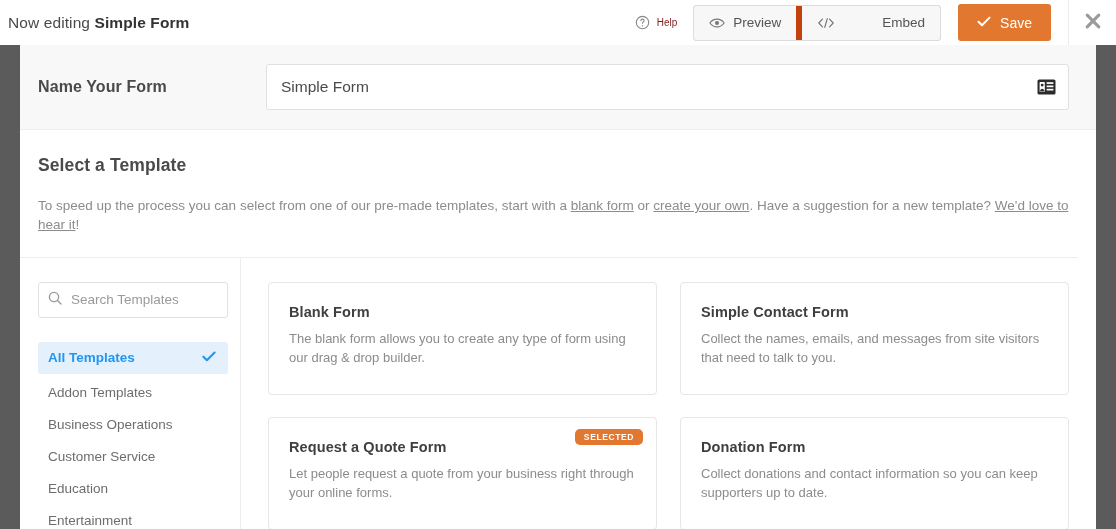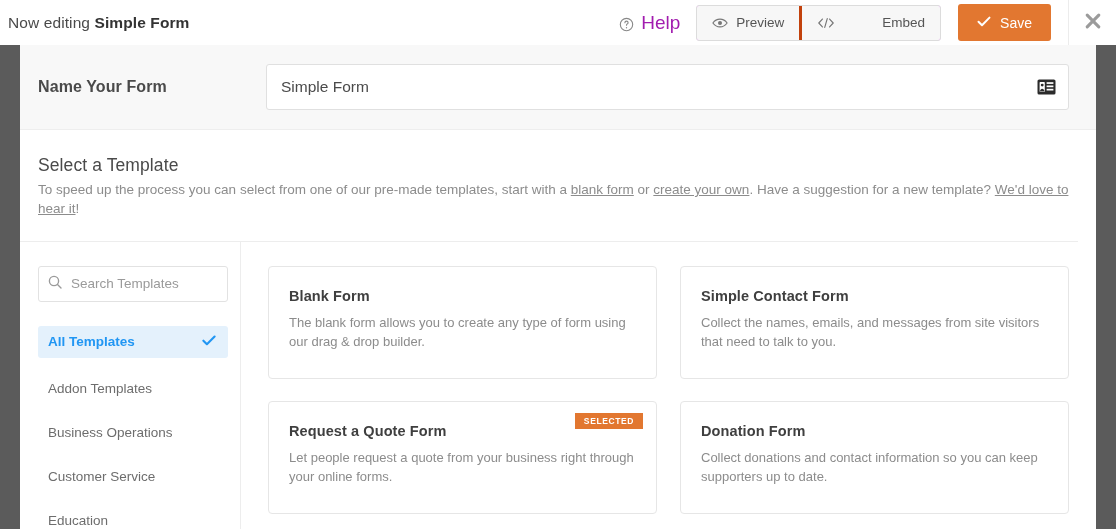--- a/index.html
+++ b/index.html
@@ -41,22 +41,22 @@
     margin-left: auto;
     display: flex;
     align-items: center;
     height: 45px;
   }
 
   .help-btn {
     display: flex;
     align-items: center;
     gap: 7px;
-    font-size: 19px;
-    color: #a21caf;
+    font-size: 10px;
+    color: #7f1d1d;
     margin-right: 16px;
     cursor: pointer;
     user-select: none;
   }
   .help-icon {
     width: 15px; height: 15px;
     display: inline-block;
     color: #888;
   }
 
@@ -72,21 +72,21 @@
     display: flex;
     align-items: center;
     gap: 8px;
     padding: 0 15px;
     font-size: 13.5px;
     color: #555;
     background: #f7f7f7;
     cursor: pointer;
     user-select: none;
   }
-  .btn-group .gbtn + .gbtn { border-left: 3px solid #c2410c; gap: 47px; }
+  .btn-group .gbtn + .gbtn { border-left: 6px solid #c2410c; gap: 47px; }
   .gbtn svg { display: block; }
 
   .save-btn {
     margin-left: 17px;
     height: 37px;
     padding: 12px 19px;
     background: #e27730;
     border: none;
     border-radius: 3px;
     color: #fff;
@@ -182,23 +182,23 @@
     width: 19px; height: 16px;
     cursor: pointer;
   }
 
   
   .tpl-section {
     padding: 25px 0 0 18px;
   }
   .tpl-title {
     font-size: 17.5px;
-    font-weight: normal;
+    font-weight: bold;
     color: #4a4a4a;
-    margin: 0 0 5px 0;
+    margin: 0 0 21px 0;
     letter-spacing: .1px;
   }
   .tpl-sub {
     font-size: 13.5px;
     color: #8c8c8c;
     margin: 0;
     line-height: 1.4;
   }
   .tpl-sub a {
     color: #8c8c8c;
@@ -254,21 +254,21 @@
   .cat-list { list-style: none; margin: 0; padding: 0; }
   .cat-item {
     height: 32px;
     display: flex;
     align-items: center;
     padding: 0 12px 0 10px;
     font-size: 13.5px;
     color: #6d6d6d;
     border-radius: 3px;
     cursor: pointer;
-    margin-bottom: 12px;
+    margin-bottom: 0;
   }
   .cat-item + .cat-item { margin-top: 0; }
   .cat-item.active {
     background: #e4f1fc;
     color: #2196f3;
     font-weight: bold;
   }
   .cat-check {
     margin-left: auto;
     color: #2196f3;
@@ -313,21 +313,21 @@
   .selected-badge {
     position: absolute;
     top: 11px;
     right: 13px;
     background: #e27730;
     color: #fff;
     font-size: 8.5px;
     font-weight: bold;
     letter-spacing: .6px;
     padding: 4px 9px 4px 9px;
-    border-radius: 0;
+    border-radius: 5px;
     line-height: 1;
   }
 </style>
 </head>
 <body>
 
 <div id="app">
 
   <div class="topbar">
 

